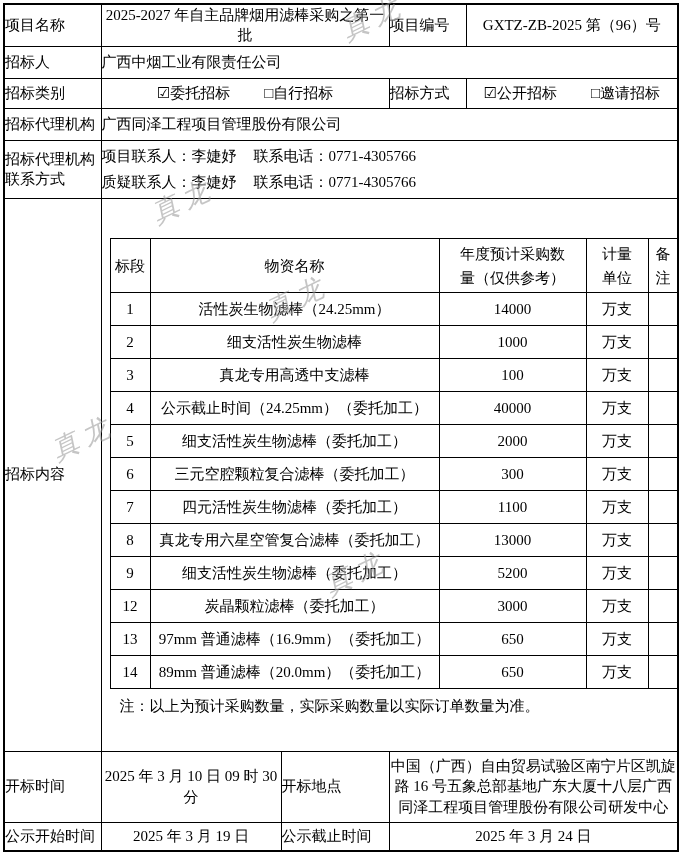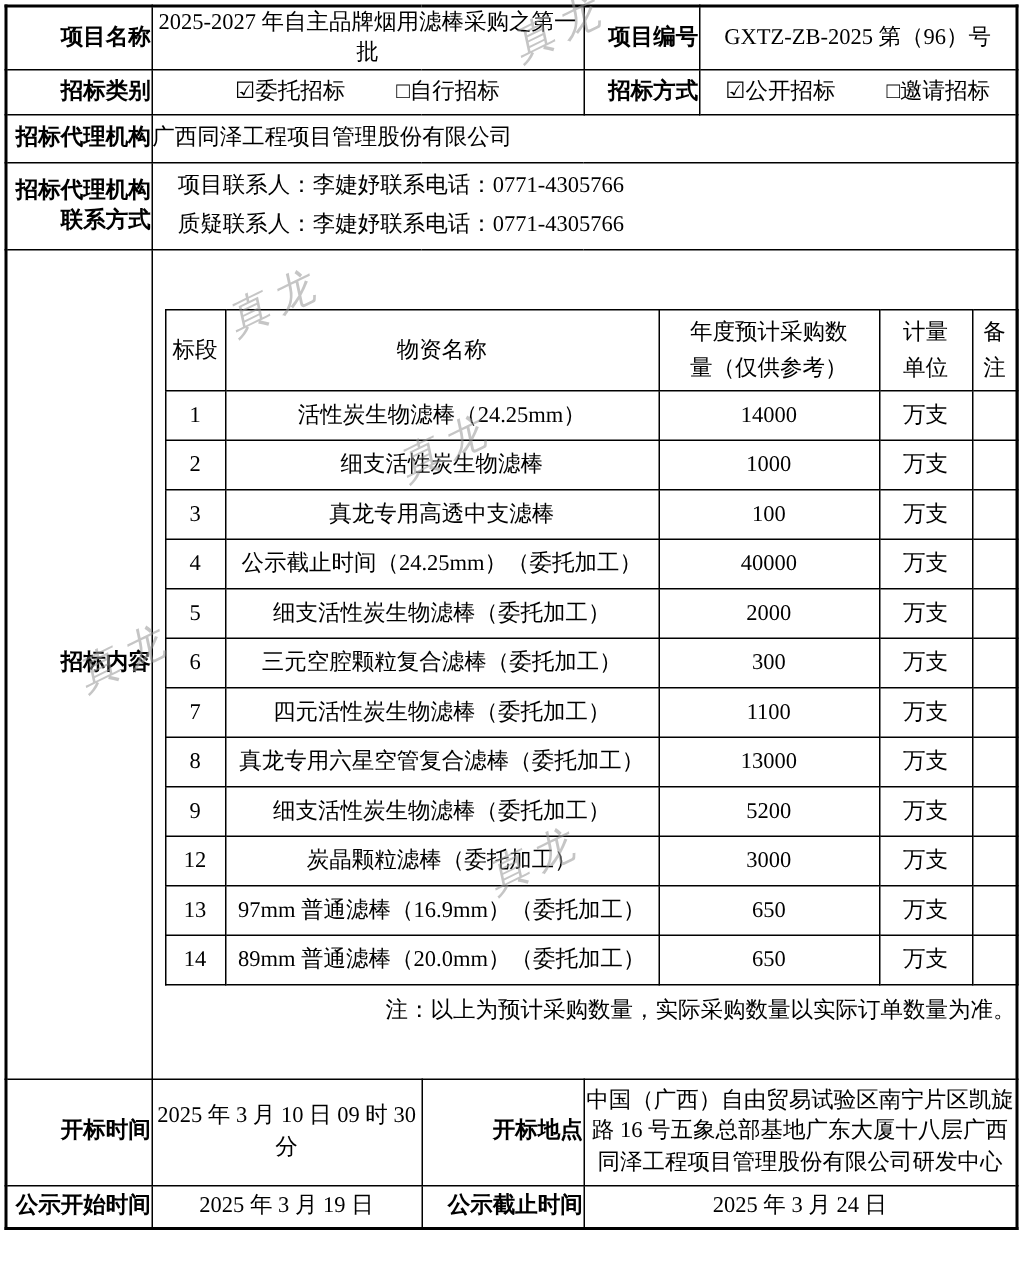--- a/index.html
+++ b/index.html
@@ -8,36 +8,36 @@
     font-family:"Liberation Serif","DejaVu Serif",serif;color:#000;
   }
   .sheet{position:absolute;left:3px;top:3px;}
   table.outer{
     border-collapse:collapse;table-layout:fixed;width:674px;
     border:2px solid #000;
   }
   table.outer td{border:1px solid #000;padding:0;vertical-align:middle;font-size:15px;line-height:1.35;}
   .r1{height:38px}.r2{height:32px}.r3{height:30px}.r4{height:32px}.r5{height:58px}
   .r6{height:553px}.r7{height:71px}.r8{height:29px}
-  .lbl{text-align:right;font-weight:bold;}
+  .lbl{text-align:left;}
   .val-left{text-align:left;padding-left:7px;}
   .val-center{text-align:center;}
   .chk-row{display:flex;justify-content:center;align-items:center;gap:34px;}
-  .contact-cell{padding-left:7px;text-align:right;}
+  .contact-cell{padding-left:7px;}
   .contact-line{display:flex;align-items:center;height:26px;}
   .c-left{display:inline-block;width:152px;}
   
   .content-cell{vertical-align:top;}
   .content-inner{padding:6px 0 0 8px;}
   table.goods{border-collapse:collapse;table-layout:fixed;width:100%;}
   table.goods td,table.goods th{border:1px solid #000;padding:0 2px;font-weight:normal;font-size:15px;text-align:center;vertical-align:middle;}
   table.goods .hrow{height:54px;}
   table.goods .drow{height:33px;}
   .two-line{white-space:pre-line;line-height:1.6;}
-  .note{font-size:15px;text-align:right;padding:7px 0 0 10px;}
+  .note{font-size:15px;text-align:left;padding:7px 0 0 10px;}
   .addr{font-size:15px;text-align:center;padding:2px 4px;line-height:1.45;}
   
   .wm{
     position:absolute;z-index:5;pointer-events:none;
     color:rgba(150,150,150,0.55);font-size:27px;font-style:italic;
     letter-spacing:6px;transform:rotate(-26deg);white-space:nowrap;
     font-family:"DejaVu Serif",serif;
   }
 </style>
 </head>
@@ -54,20 +54,24 @@
     </colgroup>
 
     <tbody>
         <tr class="r1">
       <td class="lbl">项目名称</td>
       <td class="val-center" colspan="2">2025-2027 年自主品牌烟用滤棒采购之第一批</td>
       <td class="lbl">项目编号</td>
       <td class="val-center">GXTZ-ZB-2025 第（96）号</td>
     </tr>
 
+    <tr class="r2">
+      <td class="lbl">招标人</td>
+      <td class="val-left" colspan="4">广西中烟工业有限责任公司</td>
+    </tr>
 
     <tr class="r3">
       <td class="lbl">招标类别</td>
       <td colspan="2">
         <div class="chk-row">
           <span>☑委托招标</span>
           <span>□自行招标</span>
         </div>
       </td>
       <td class="lbl">招标方式</td>

